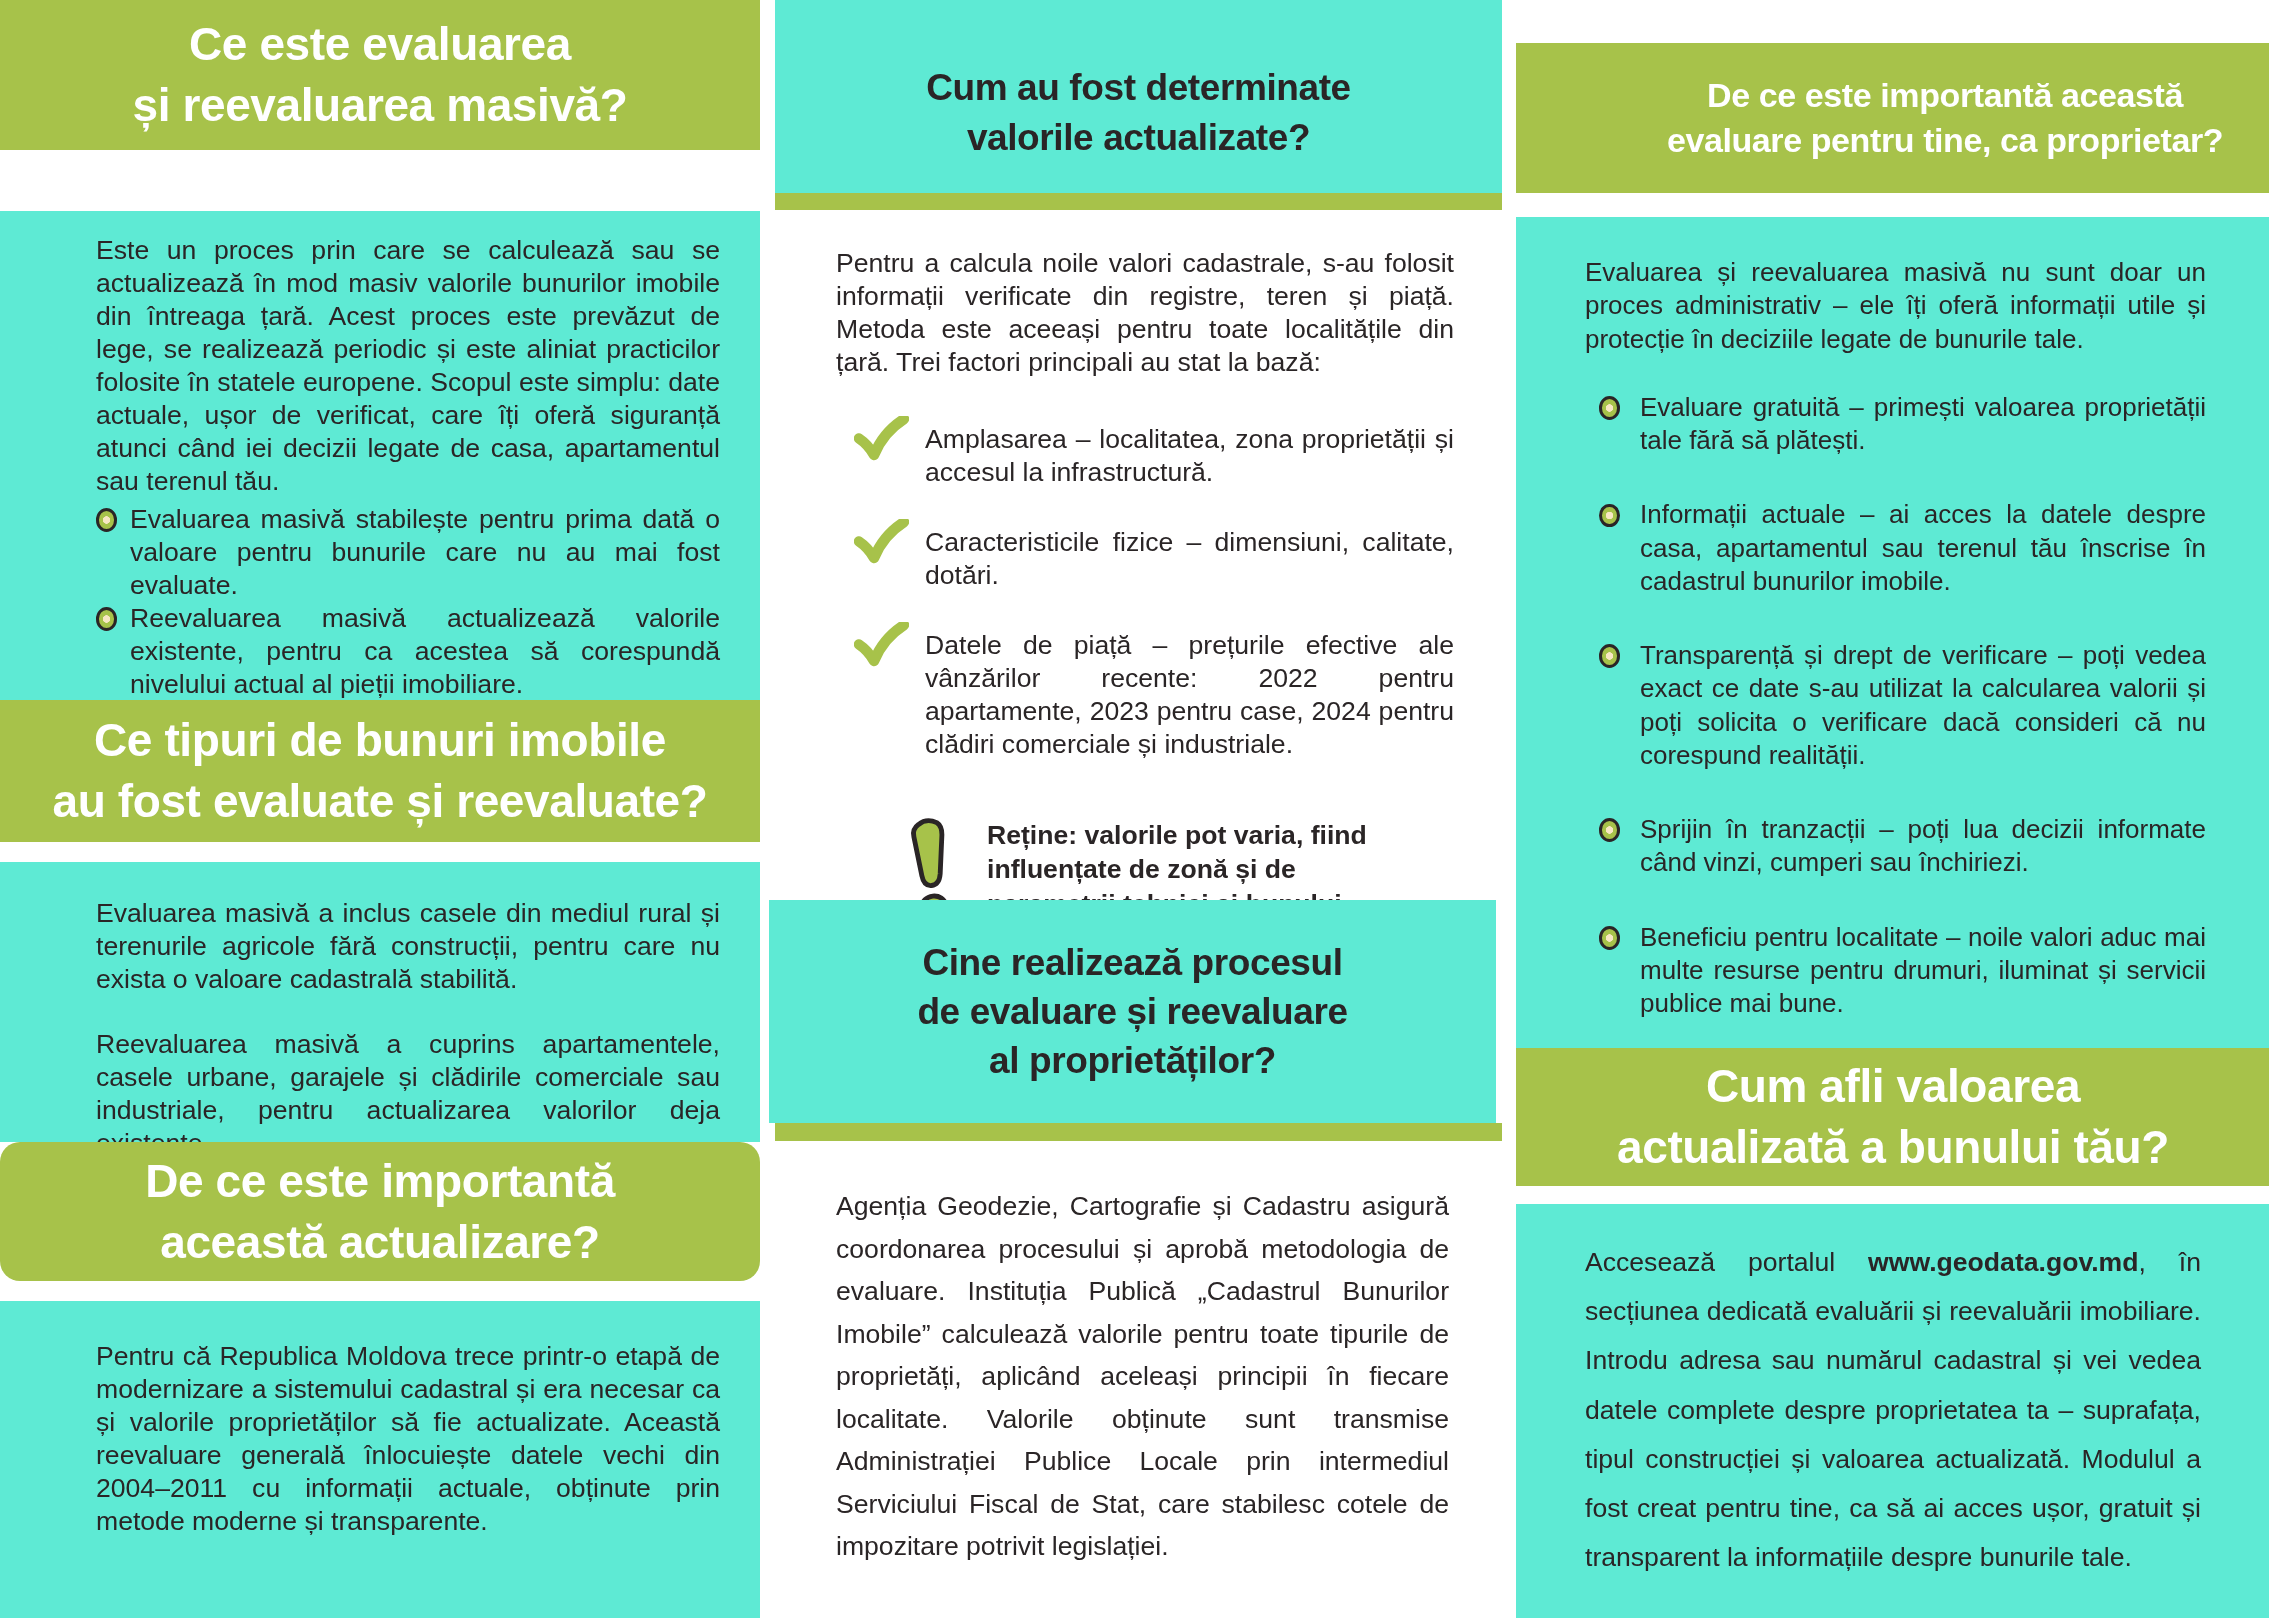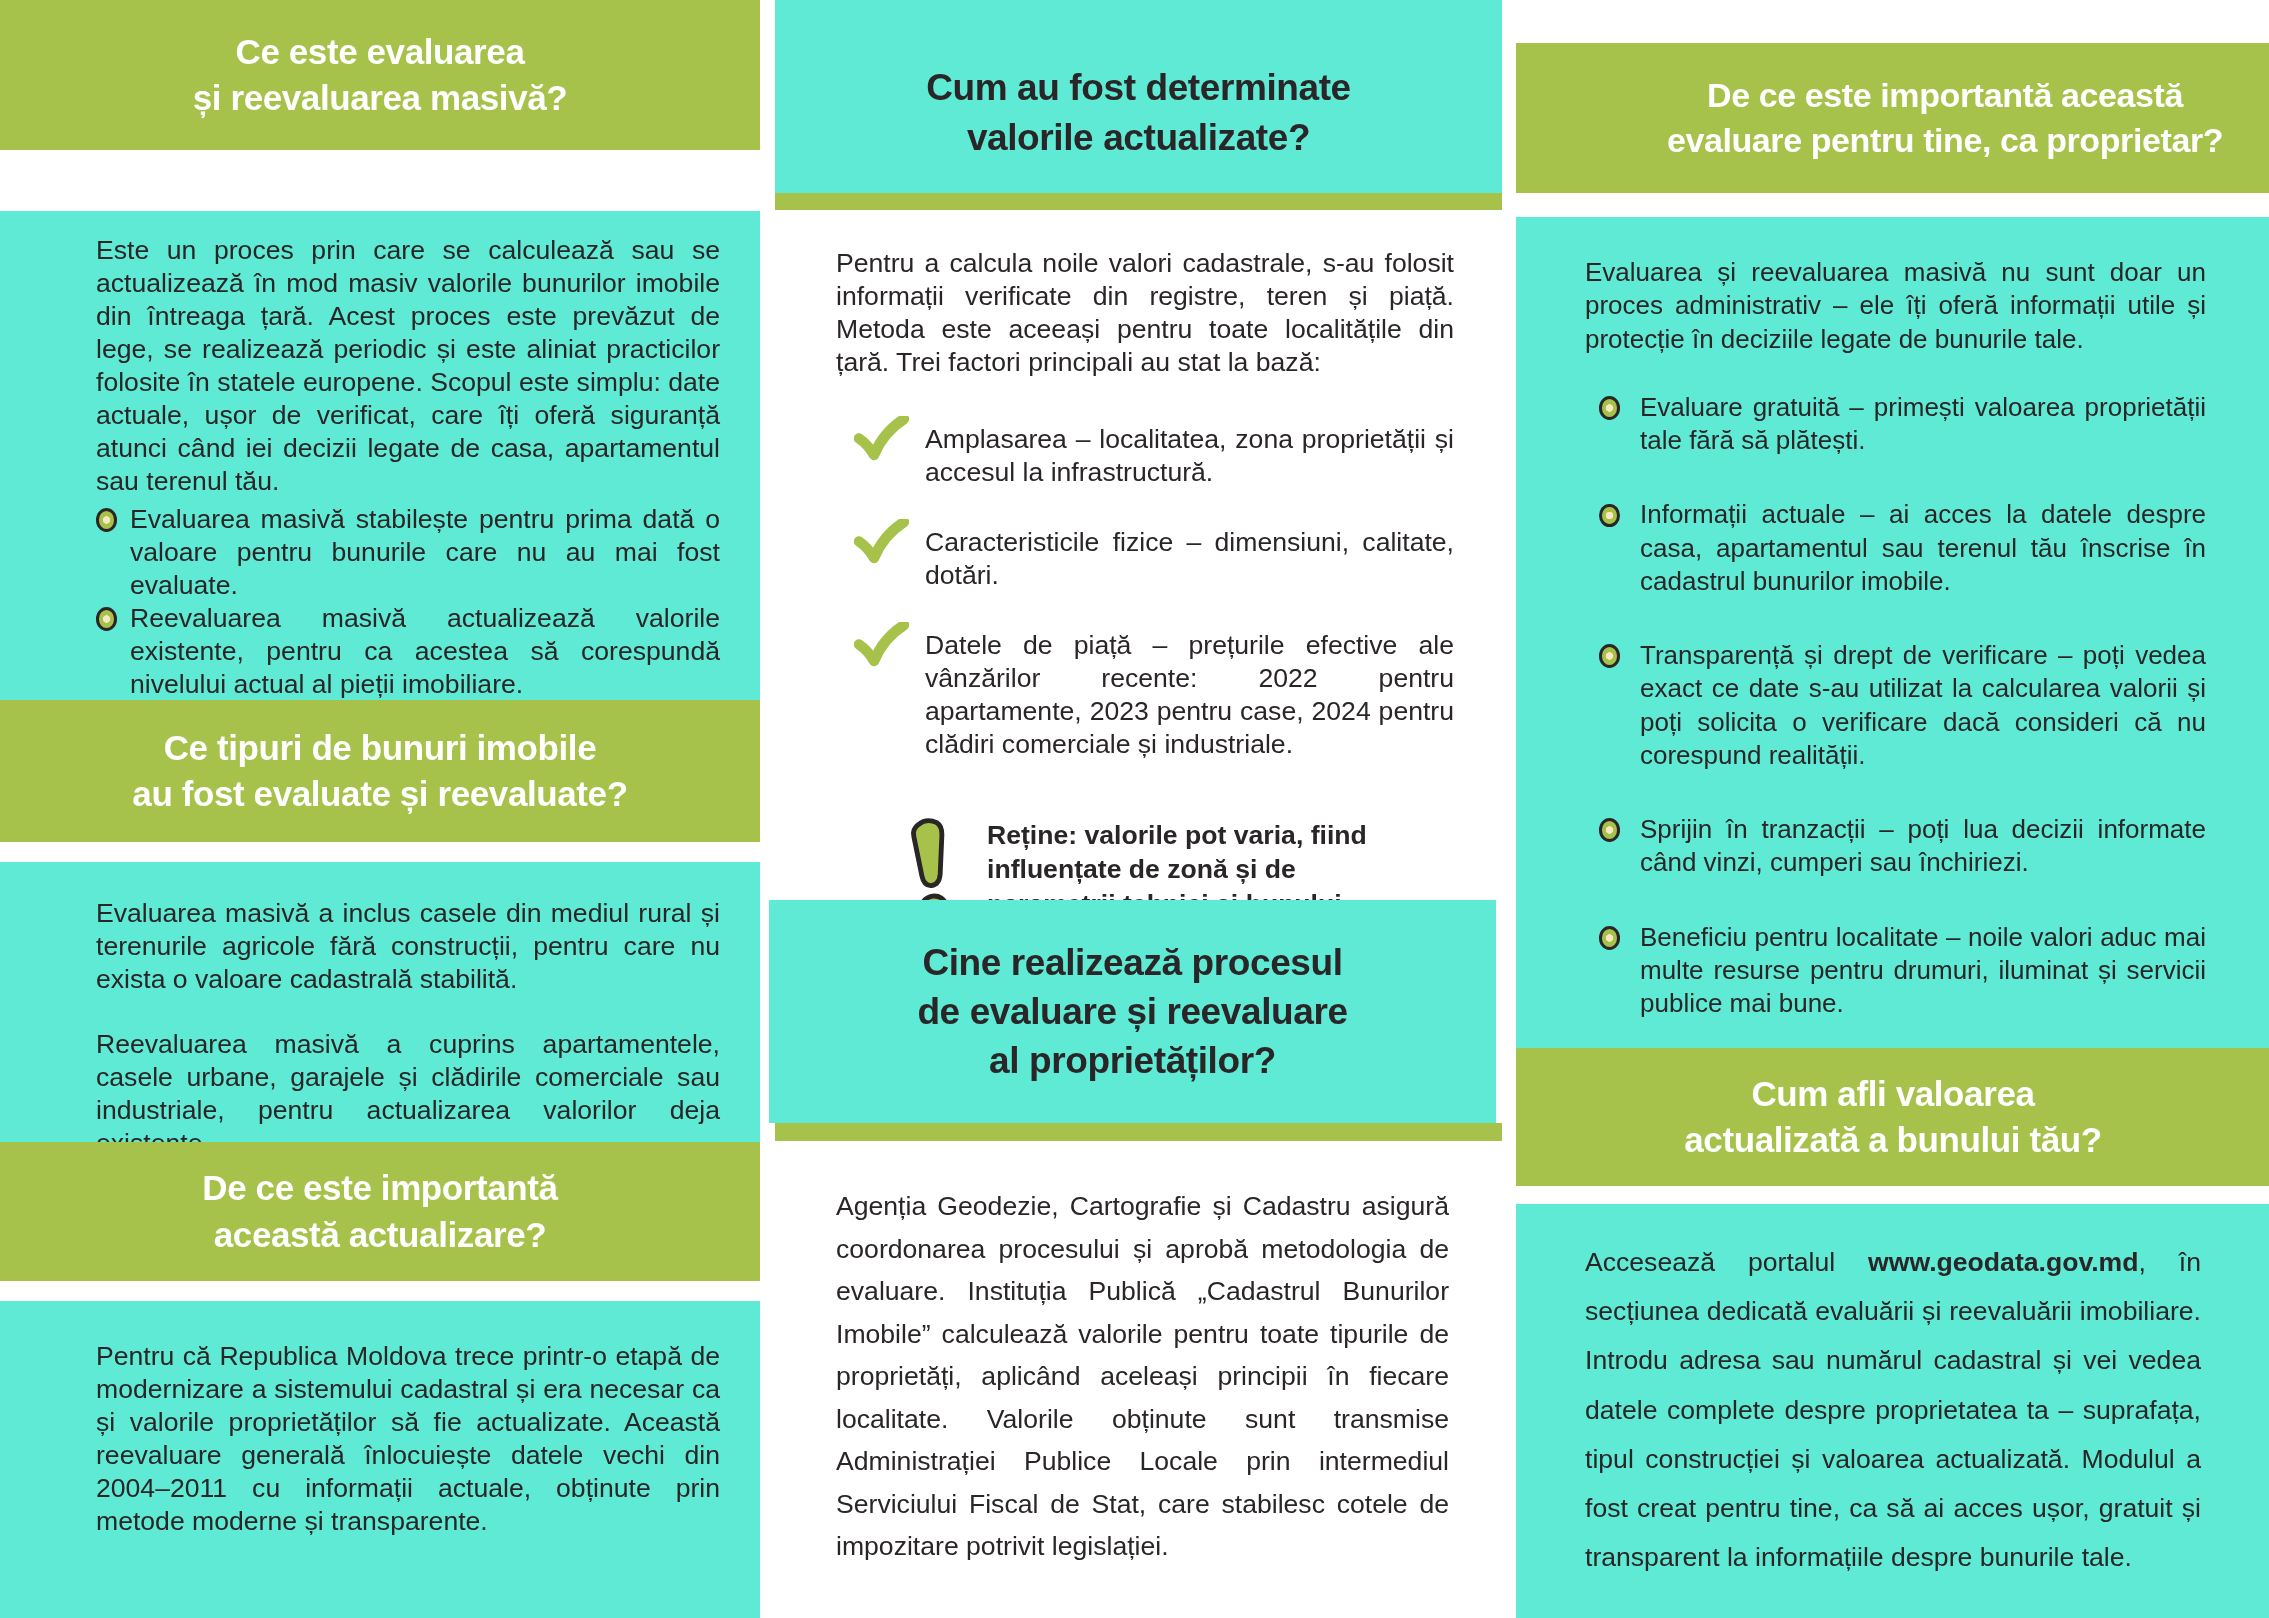--- a/index.html
+++ b/index.html
@@ -13,39 +13,39 @@
   }
   .block{position:absolute;box-sizing:border-box;}
   .green{background:#a7c24a;}
   .cream{background:#5eead4;}
   .white{background:#ffffff;}
 
   
   .ghead{
     display:flex;flex-direction:column;justify-content:center;align-items:center;
     text-align:center;color:#ffffff;
-    font-weight:700;font-size:35px;line-height:1.32;letter-spacing:-0.4px;
+    font-weight:700;font-size:46px;line-height:1.32;letter-spacing:-0.4px;
   }
   
   .chead{
     display:flex;flex-direction:column;justify-content:center;align-items:center;
     text-align:center;color:#2a2526;
     font-weight:700;font-size:37px;line-height:1.33;letter-spacing:-0.4px;
   }
 
   .bodytext{font-size:26.6px;line-height:1.24;text-align:justify;}
   p{margin:0;}
   p + p{margin-top:32px;}
 
   
   .c1h1{left:0;top:49;width:760px;height:150px;}
   .c1b1{left:0;top:211px;width:760px;height:489px;padding:23px 40px 0 96px;}
   .c1h2{left:0;top:700px;width:760px;height:142px;}
   .c1b2{left:0;top:862px;width:760px;height:280px;padding:35px 40px 0 96px;}
-  .c1h3{left:0;top:1142px;width:760px;height:139px;}
+  .c1h3{left:0;top:1142px;width:760px;height:139px;border-radius:20px;}
   .c1b3{left:0;top:1301px;width:760px;height:317px;padding:39px 40px 0 96px;}
 
   
   .c2h1{left:775px;top:0;width:727px;height:193px;padding:32px 17.7px 0 17.7px;}
   .c2s1{left:775px;top:193px;width:727px;height:17px;}
   .c2b1{left:775px;top:210px;width:727px;height:874px;padding:37px 48px 0 61px;}
   .c2h2{left:769px;top:900px;width:727px;height:223px;padding:0 17.7px;}
   .c2s2{left:775px;top:1123px;width:727px;height:18.6px;}
   .c2b2{left:775px;top:1141px;width:727px;height:477px;padding:44px 53px 0 61px;}
   .c2b2 .bodytext{line-height:1.6;}

